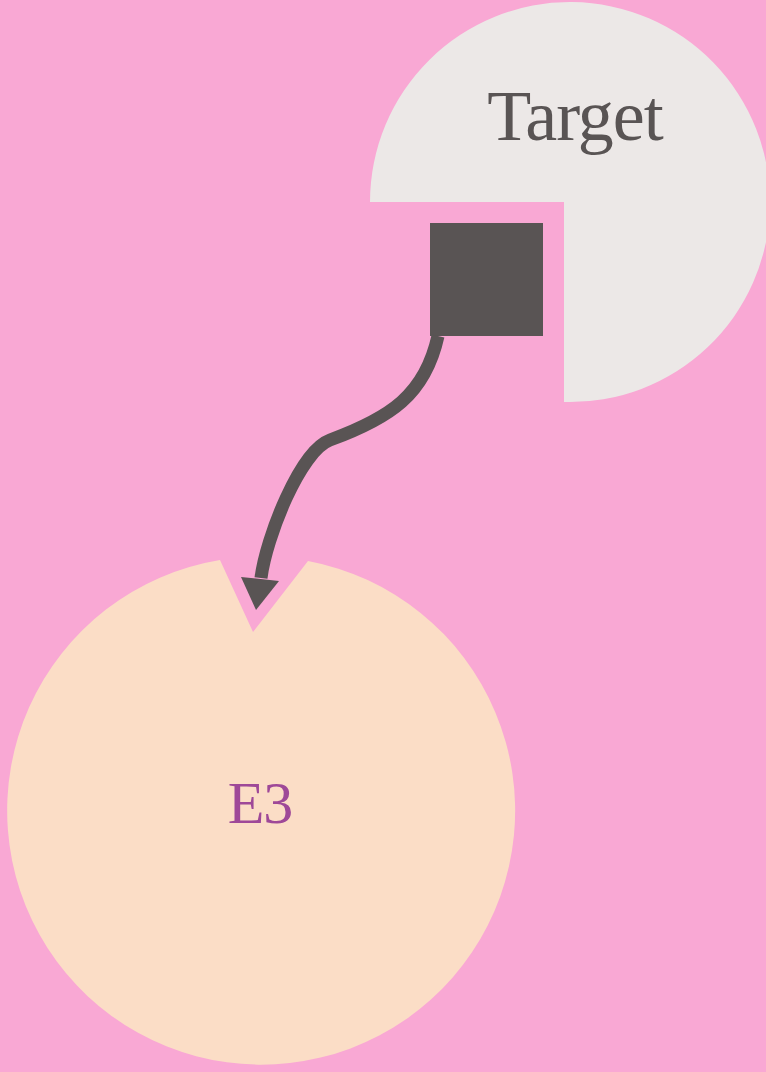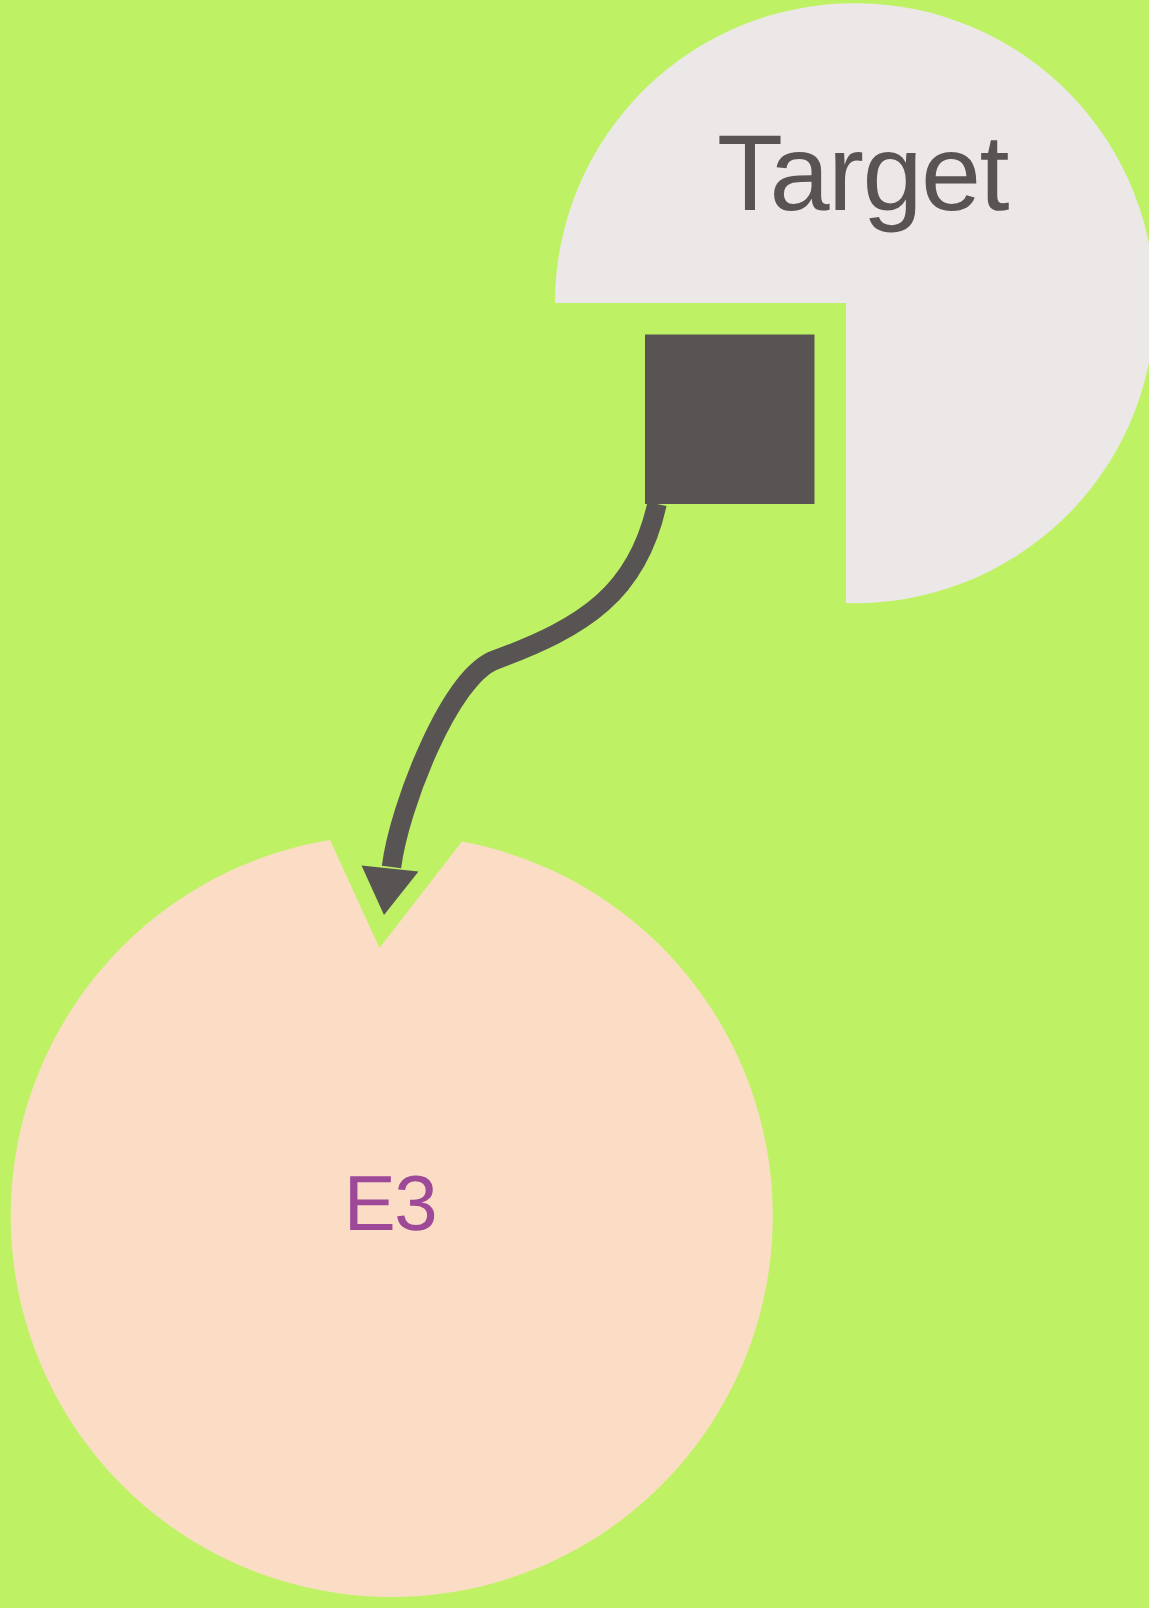--- a/index.html
+++ b/index.html
@@ -5,22 +5,22 @@
   html, body {
     margin: 0;
     padding: 0;
     background: #ffffff;
   }
   .canvas {
     position: relative;
     width: 766px;
     height: 1072px;
     overflow: hidden;
-    background: #bef264;
-    font-family: Liberation Sans, sans-serif;
+    background: #f9a8d4;
+    font-family: Liberation Serif, serif;
   }
   .canvas svg {
     position: absolute;
     left: 0;
     top: 0;
     width: 766px;
     height: 1072px;
     display: block;
   }
   .arrow-shaft {
@@ -38,21 +38,21 @@
   .target-label {
     left: 575px;
     top: 116px;
     font-size: 72px;
     line-height: 70px;
     letter-spacing: -1px;
   }
   .e3-label {
     left: 260px;
     top: 803px;
-    font-size: 52px;
+    font-size: 60px;
     line-height: 90px;
     letter-spacing: -1px;
   }
 </style>
 </head>
 <body>
 
 <div class="canvas">
 
   <svg viewBox="0 0 766 1072" xmlns="http://www.w3.org/2000/svg">

